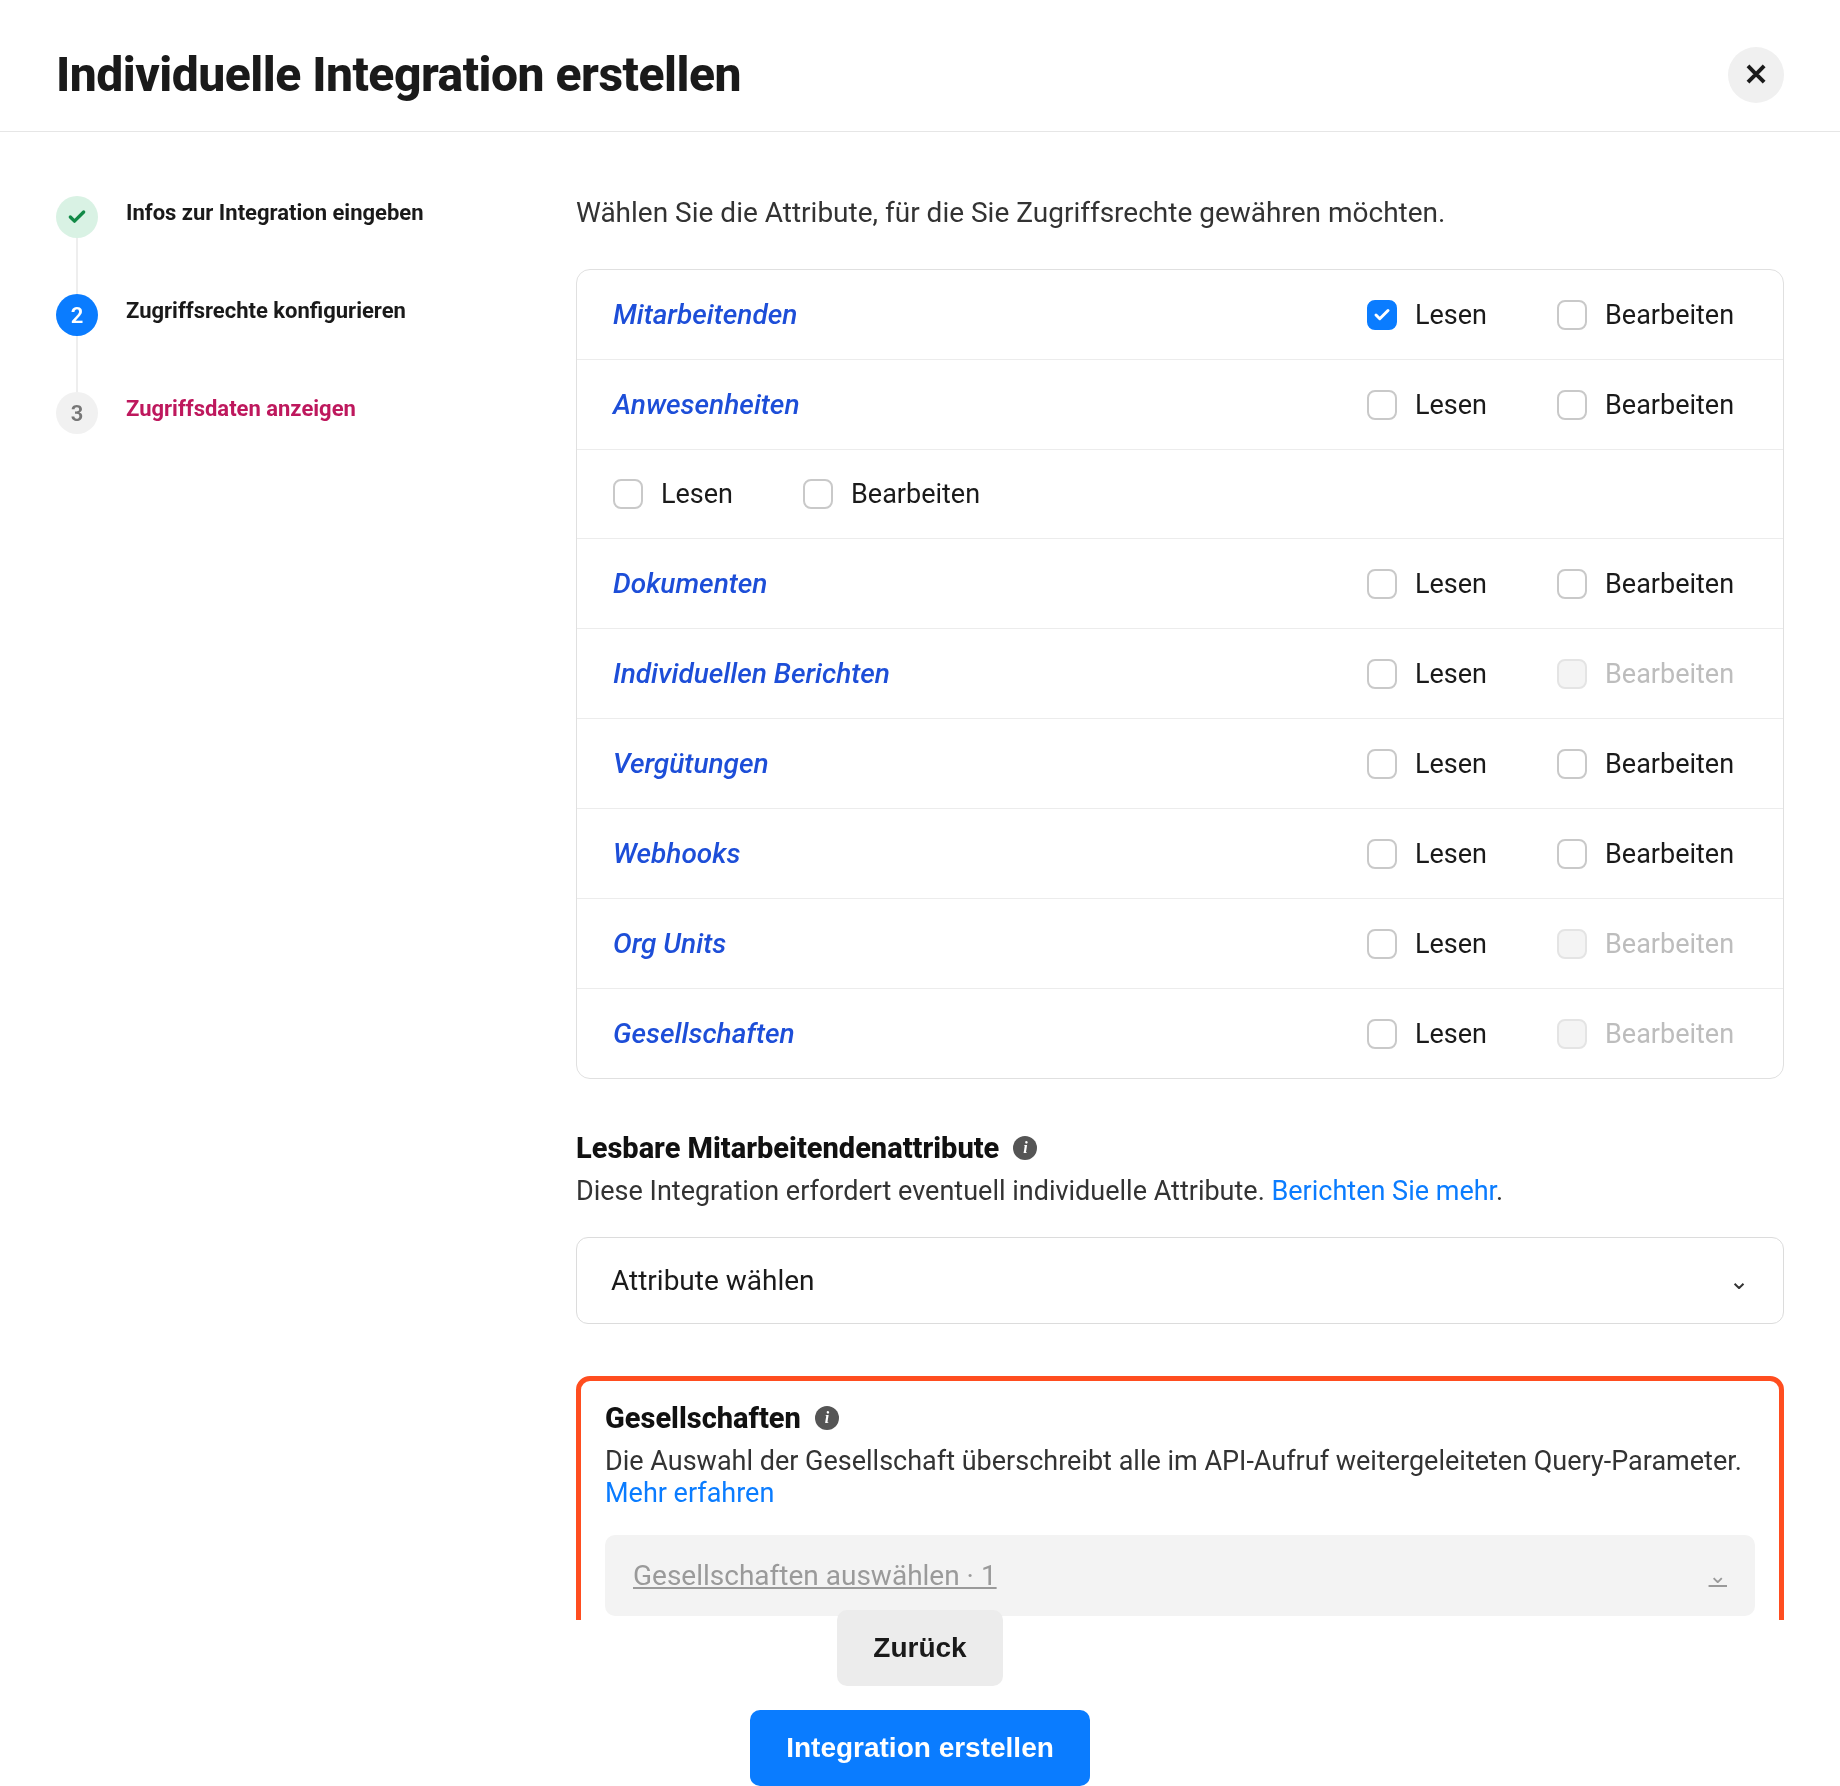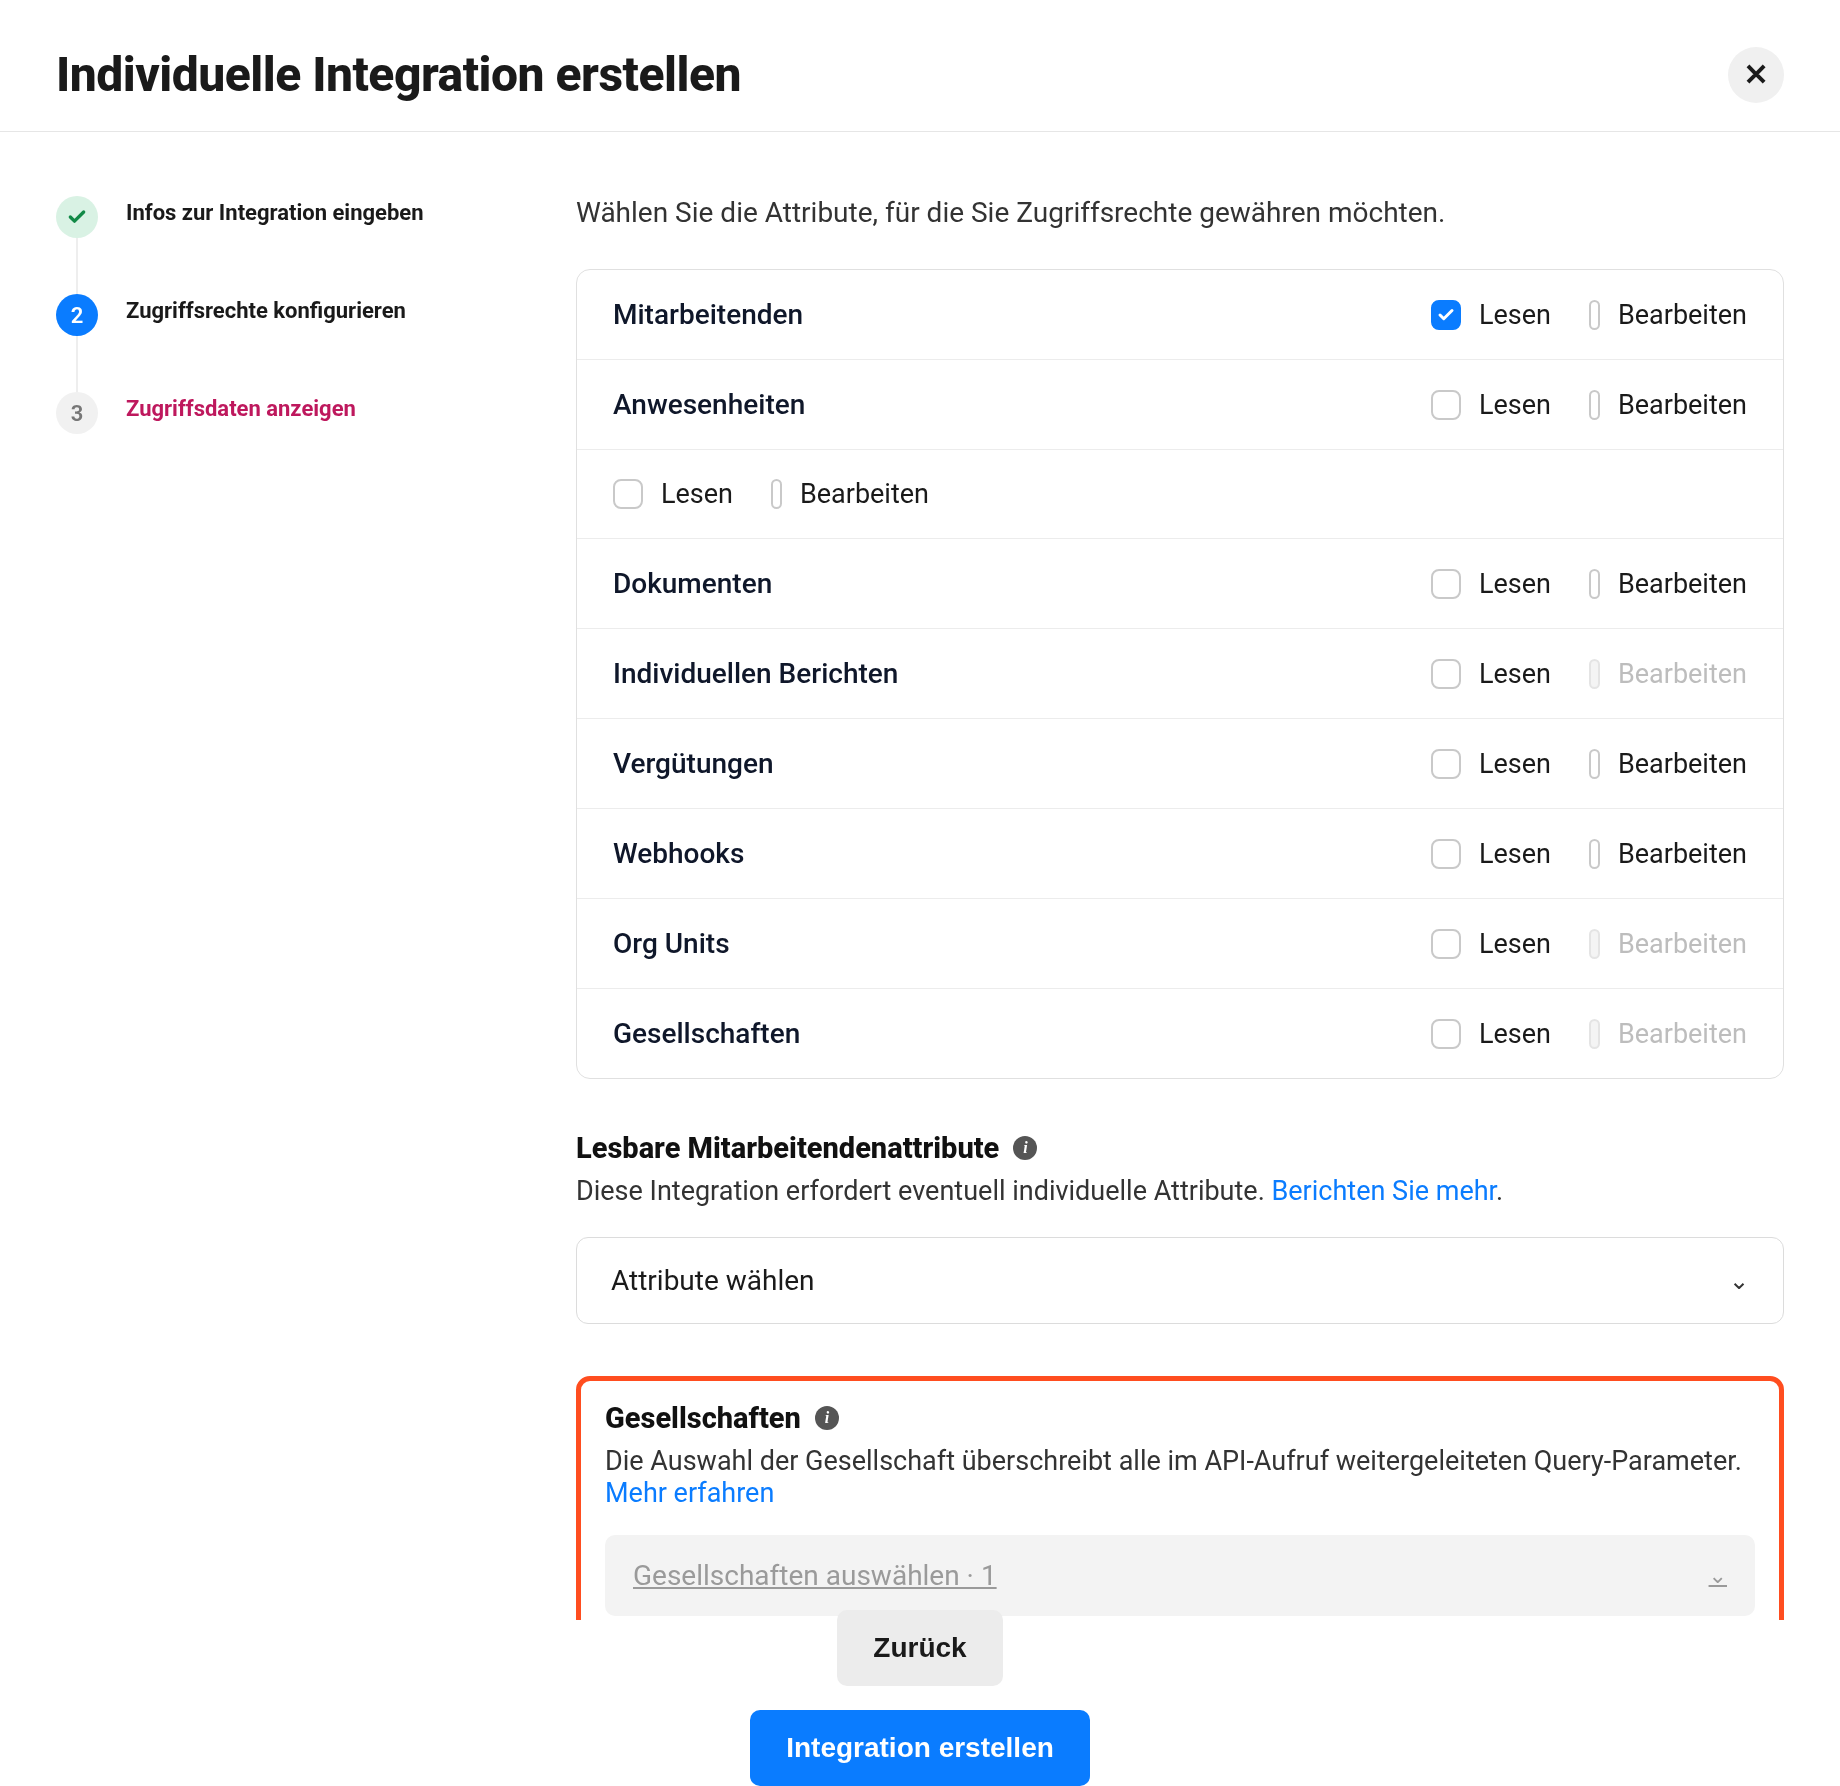--- a/index.html
+++ b/index.html
@@ -101,26 +101,26 @@
     margin-bottom: 52px;
   }
   .perm-row {
     display: flex;
     align-items: center;
     padding: 28px 36px;
     border-bottom: 1px solid #ececec;
     font-size: 28px;
   }
   .perm-row:last-child { border-bottom: none; }
-  .perm-name { flex: 1; font-weight: 500; color: #0f172a; }
+  .perm-name { flex: 1; font-weight: 500; color: #1d4ed8; font-style: italic; }
   .perm-opt {
     display: flex;
     align-items: center;
     gap: 18px;
-    width: 158px;
+    width: 190px;
     font-size: 27px;
   }
   .perm-opt.disabled { color: #bdbdbd; }
   .cb {
     width: 30px;
     height: 30px;
     border: 2px solid #c9c9c9;
     border-radius: 8px;
     display: inline-flex;
     align-items: center;

